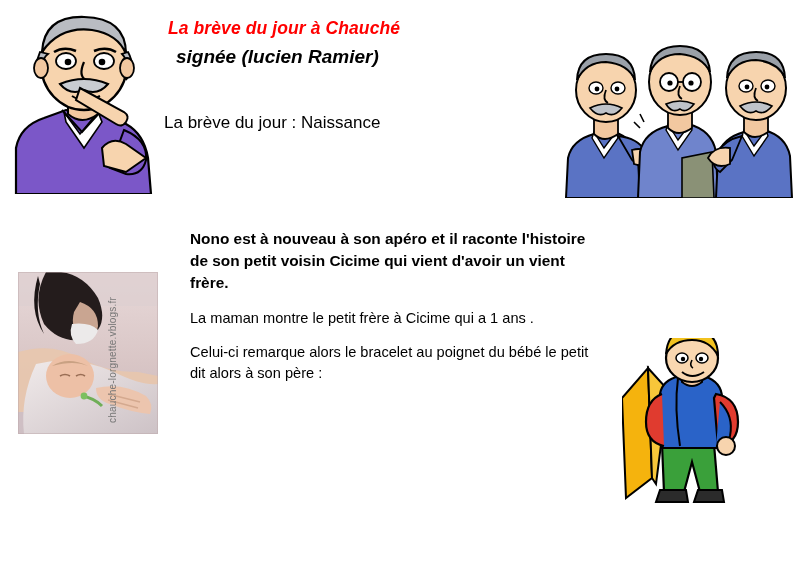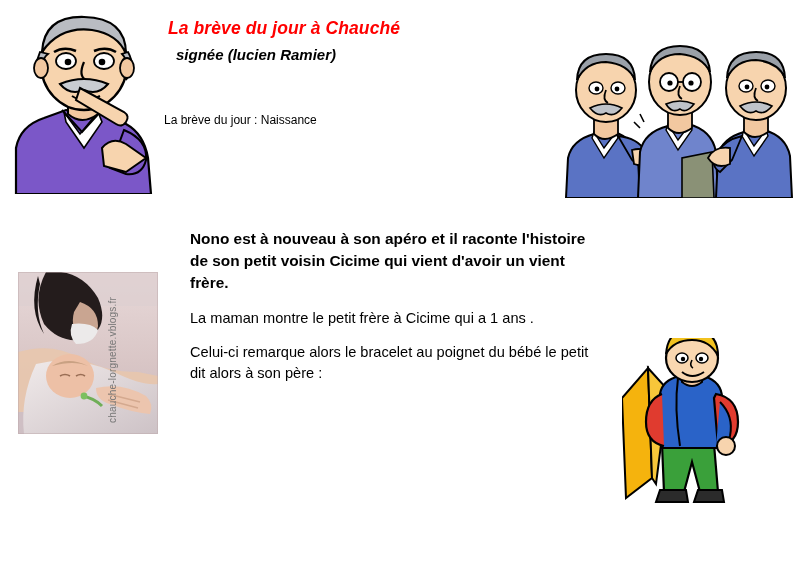--- a/index.html
+++ b/index.html
@@ -29,31 +29,31 @@
     font-weight: bold;
     color: #ff0000;
     font-style: italic;
     letter-spacing: 0.1px;
     white-space: nowrap;
   }
   .title-sub {
     position: absolute;
     left: 176px;
     top: 46px;
-    font-size: 15px;
+    font-size: 19px;
     font-weight: bold;
     font-style: italic;
     color: #000000;
     white-space: nowrap;
   }
   .title-topic {
     position: absolute;
     left: 164px;
     top: 113px;
-    font-size: 12px;
+    font-size: 17px;
     color: #000000;
     white-space: nowrap;
   }
 
   
   .body-block {
     position: absolute;
     left: 190px;
     top: 228px;
     width: 400px;

